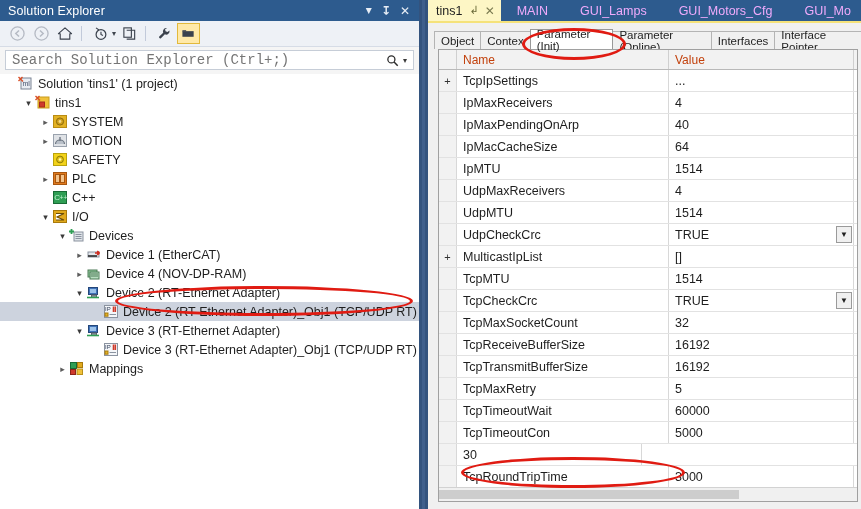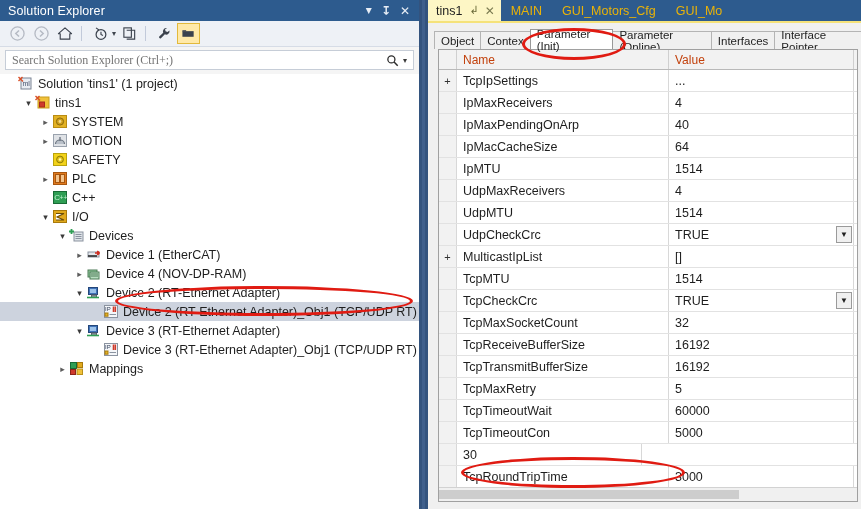--- a/index.html
+++ b/index.html
@@ -38,21 +38,21 @@
   .tbtn svg{display:block;}
   .caret-small{font-size:8px;color:#40464f;margin-left:1px;}
 
   .se-search{
     position:absolute;left:5px;top:50px;width:409px;height:20px;
     background:#ffffff;border:1px solid #c6cdd7;
     display:flex;align-items:center;box-sizing:border-box;
   }
   .se-search input{
     border:0;outline:0;background:transparent;flex:1;
-    font-family:Liberation Serif, serif;font-size:12px;color:#4d7c0f;
+    font-family:Liberation Mono, monospace;font-size:14px;color:#4d7c0f;
     padding:0 6px;height:18px;
   }
   .se-search .mag{margin-right:3px;display:flex;align-items:center;}
   .se-search .mag-caret{font-size:8px;color:#3a3a3a;margin-right:6px;margin-left:1px;}
 
   .se-tree{
     position:absolute;left:0;top:74px;width:419px;height:435px;
     background:#ffffff;overflow:hidden;
   }
   .row{height:19px;display:flex;align-items:center;white-space:nowrap;position:relative;}
@@ -67,21 +67,21 @@
   
   .divider{position:absolute;left:419px;top:0;width:9px;height:509px;background:#33537e;}
   .divider .inner{position:absolute;left:3px;top:0;width:3px;height:509px;background:#3f5f8c;}
 
   
   .ed{position:absolute;left:428px;top:0;width:433px;height:509px;background:#f0f0f0;}
   .ed-tabs{
     position:absolute;left:0;top:0;width:433px;height:21px;background:#2d5b8e;
     display:flex;align-items:stretch;overflow:hidden;
   }
-  .ed-tab{display:flex;align-items:center;padding:0 10px;color:#eab308;font-size:12.5px;}
+  .ed-tab{display:flex;align-items:center;padding:0 16px;color:#f0abfc;font-size:12.5px;}
   .ed-tab.active{background:#fdf6c5;color:#1e1e1e;padding:0 6px 0 8px;}
   .ed-tab.active .t-pin{font-size:11px;margin-left:7px;color:#6b6b3a;}
   .ed-tab.active .t-close{font-size:12px;margin-left:6px;color:#7a7a50;}
   .ed-tabs-underline{position:absolute;left:0;top:21px;width:433px;height:2px;background:#f5e27a;}
 
   .ed-body{
     position:absolute;left:0;top:23px;width:433px;height:486px;
     background:#f0f0f0;
   }
   .sub-tabs{position:absolute;left:6px;top:6px;height:20px;display:flex;align-items:flex-end;}
@@ -403,20 +403,23 @@
     <div class="ed-tabs">
         <div class="ed-tab active">
           <span>tins1</span>
           <span class="t-pin">↲</span>
           <span class="t-close">✕</span>
         </div>
         <div class="ed-tab">
           <span>MAIN</span>
         </div>
         <div class="ed-tab">
+          <span>GUI_Lamps</span>
+        </div>
+        <div class="ed-tab">
           <span>GUI_Motors_Cfg</span>
         </div>
         <div class="ed-tab">
           <span>GUI_Mo</span>
         </div>
       </div>
     <div class="ed-tabs-underline"></div>
 
     <div class="ed-body">
       <div class="sub-tabs">

